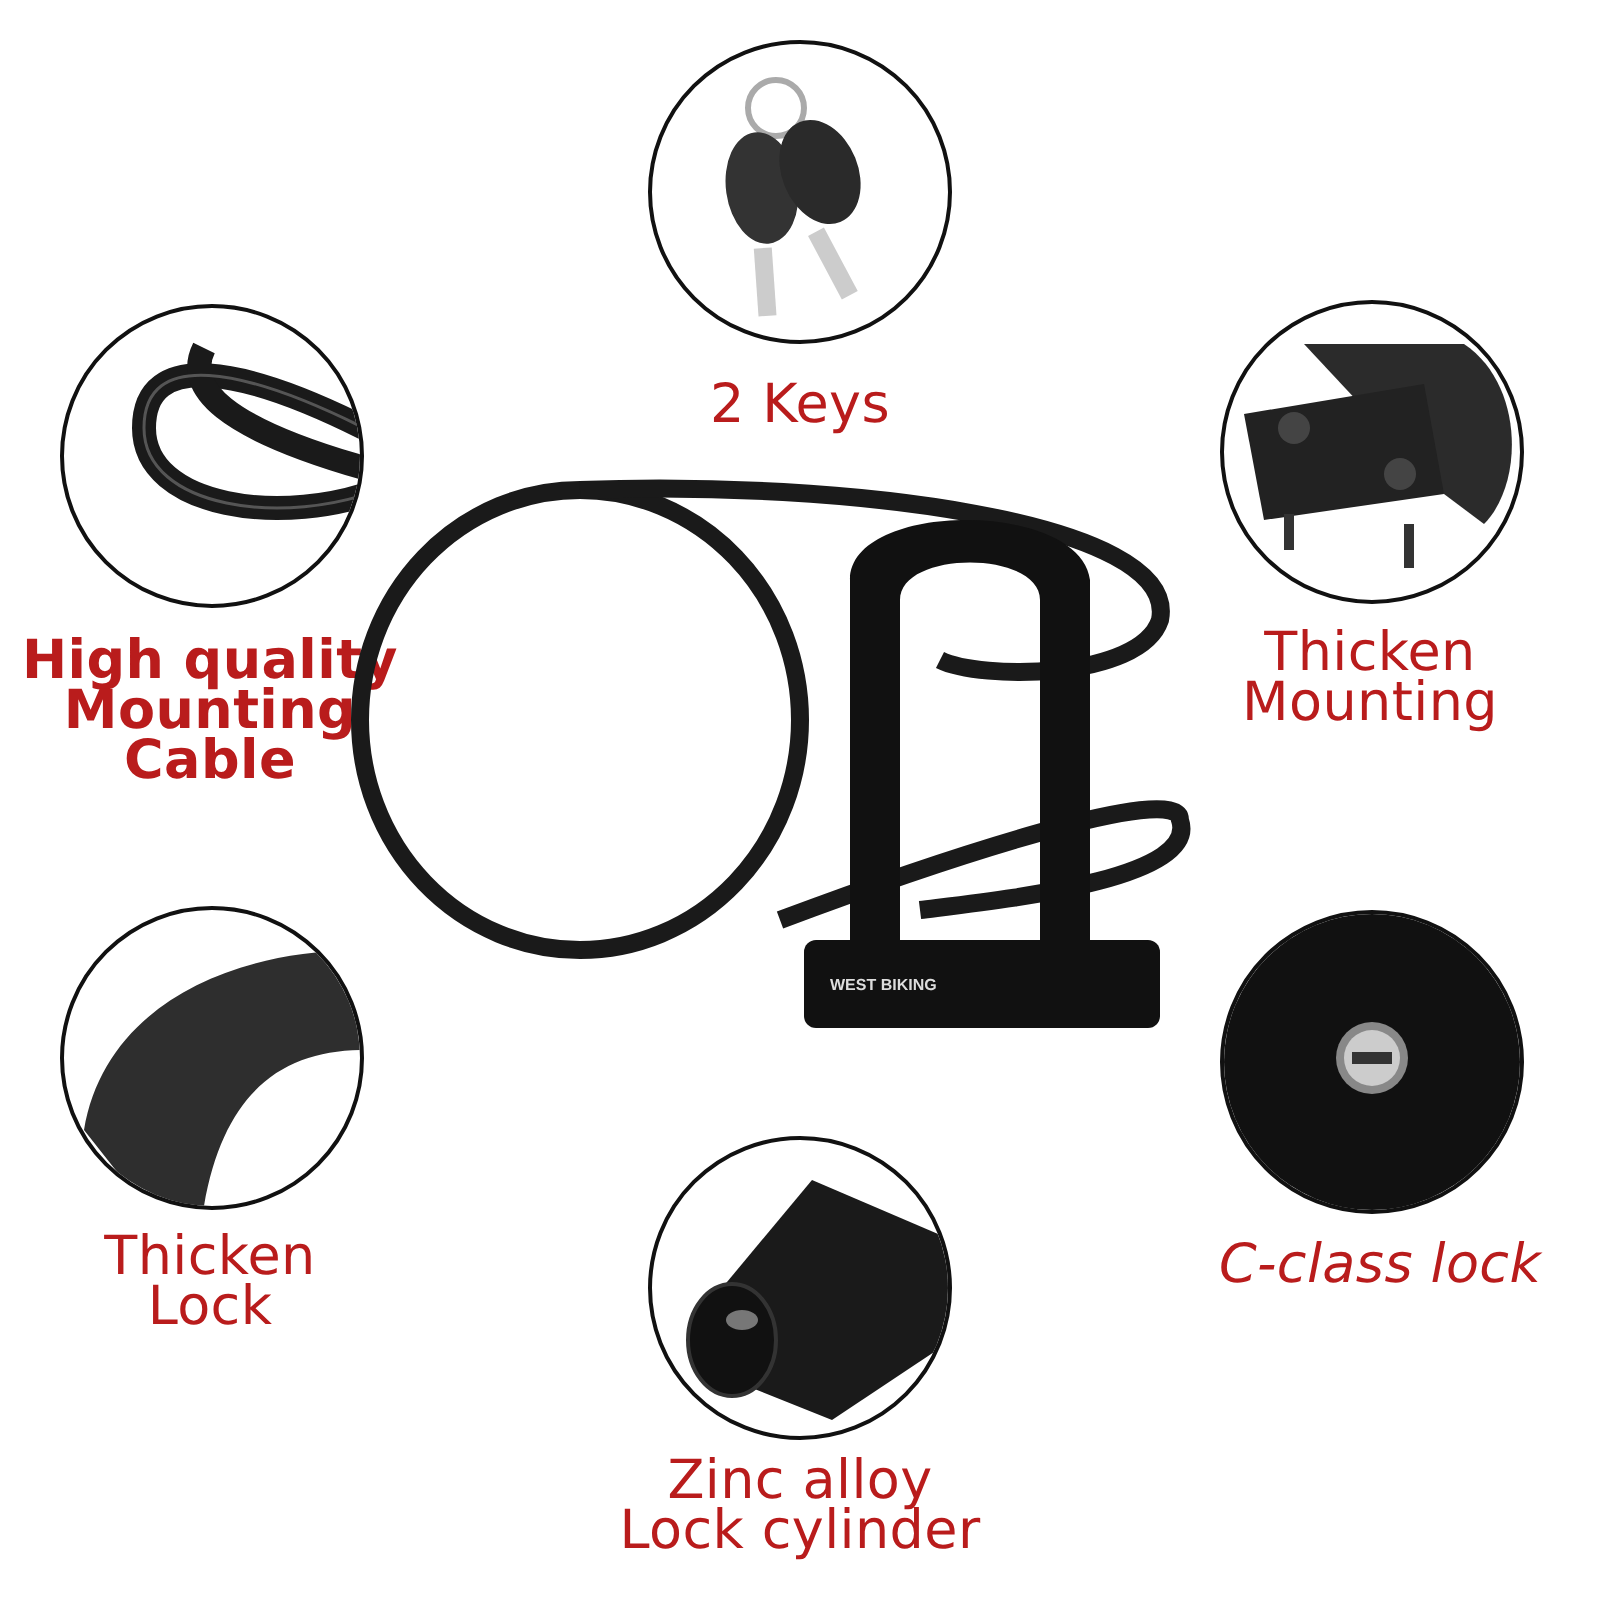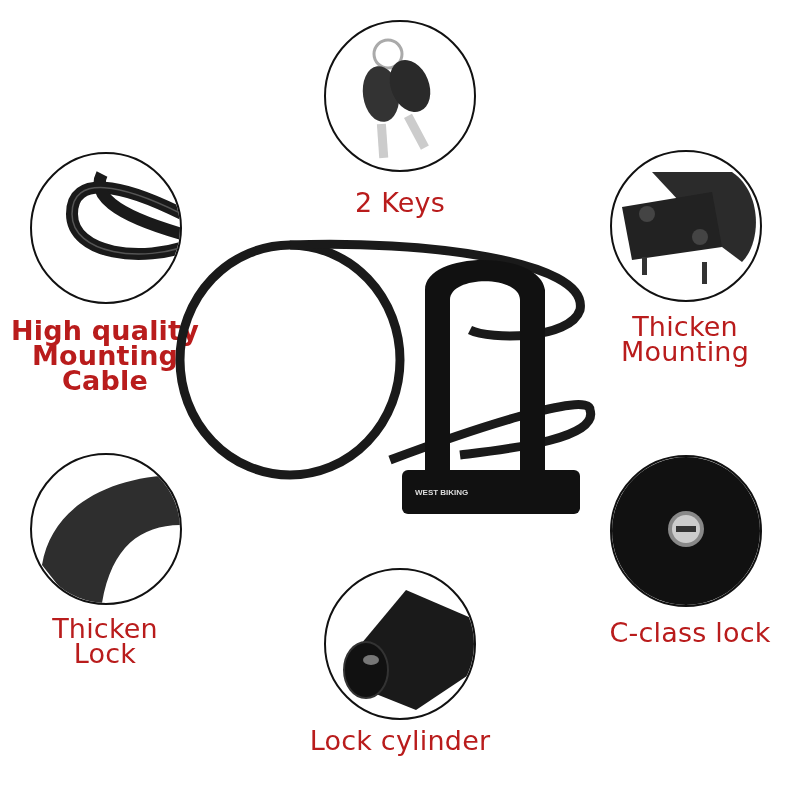--- a/index.html
+++ b/index.html
@@ -68,32 +68,33 @@
 </div>
 
 <div class="circle" style="left:610px;top:455px;width:152px;height:152px;">
   <svg width="148" height="148" viewBox="0 0 148 148">
     <rect x="0" y="0" width="148" height="148" fill="#111"></rect>
     <circle cx="74" cy="72" r="18" fill="#888"></circle>
     <circle cx="74" cy="72" r="14" fill="#ccc"></circle>
     <rect x="64" y="69" width="20" height="6" fill="#333"></rect>
   </svg>
 </div>
-<div class="label" style="left:600px;top:620px;width:180px;">
+<div class="label" style="left:600px;top:620px;width:180px;font-style:italic;">
   <span>C-class lock</span>
 </div>
 
 <div class="circle" style="left:324px;top:568px;width:152px;height:152px;">
   <svg width="148" height="148" viewBox="0 0 148 148">
     <path d="M30 80 L 80 20 L 150 50 L 150 100 L 90 140 L 40 120 Z" fill="#1a1a1a"></path>
     <ellipse cx="40" cy="100" rx="22" ry="28" fill="#111" stroke="#333" stroke-width="2"></ellipse>
     <ellipse cx="45" cy="90" rx="8" ry="5" fill="#777"></ellipse>
   </svg>
 </div>
 <div class="label" style="left:300px;top:728px;width:200px;">
+  <span>Zinc alloy</span>
   <span>Lock cylinder</span>
 </div>
 
 <svg style="position:absolute;left:170px;top:230px;" width="440" height="300" viewBox="0 0 440 300">
   <g fill="none" stroke="#1a1a1a" stroke-width="9">
     <ellipse cx="120" cy="130" rx="110" ry="115"></ellipse>
     <path d="M120 15 C 250 10, 420 30, 410 80 C 400 110, 320 110, 300 100"></path>
     <path d="M220 230 C 300 200, 420 160, 420 180 C 430 210, 330 220, 290 225"></path>
   </g>
   <path d="M255 240 L255 60 C 255 20, 370 20, 375 60 L 375 240 L 350 240 L 350 70 C 350 45, 280 45, 280 70 L 280 240 Z" fill="#111"></path>

